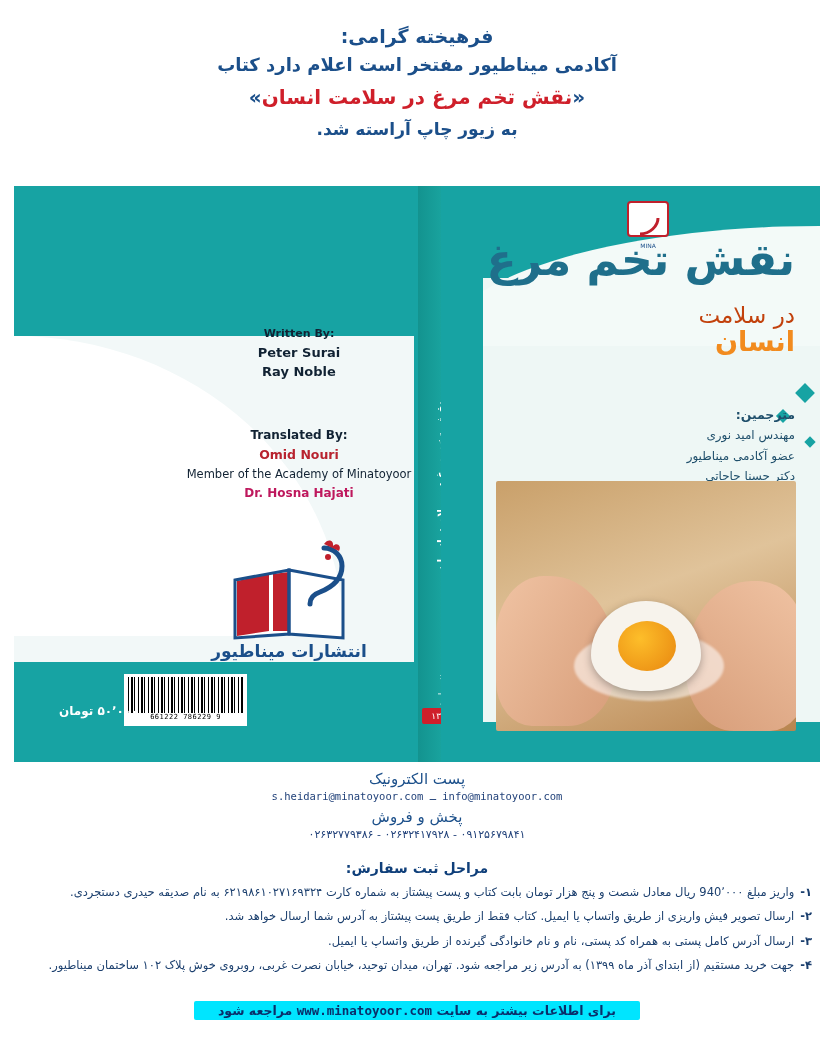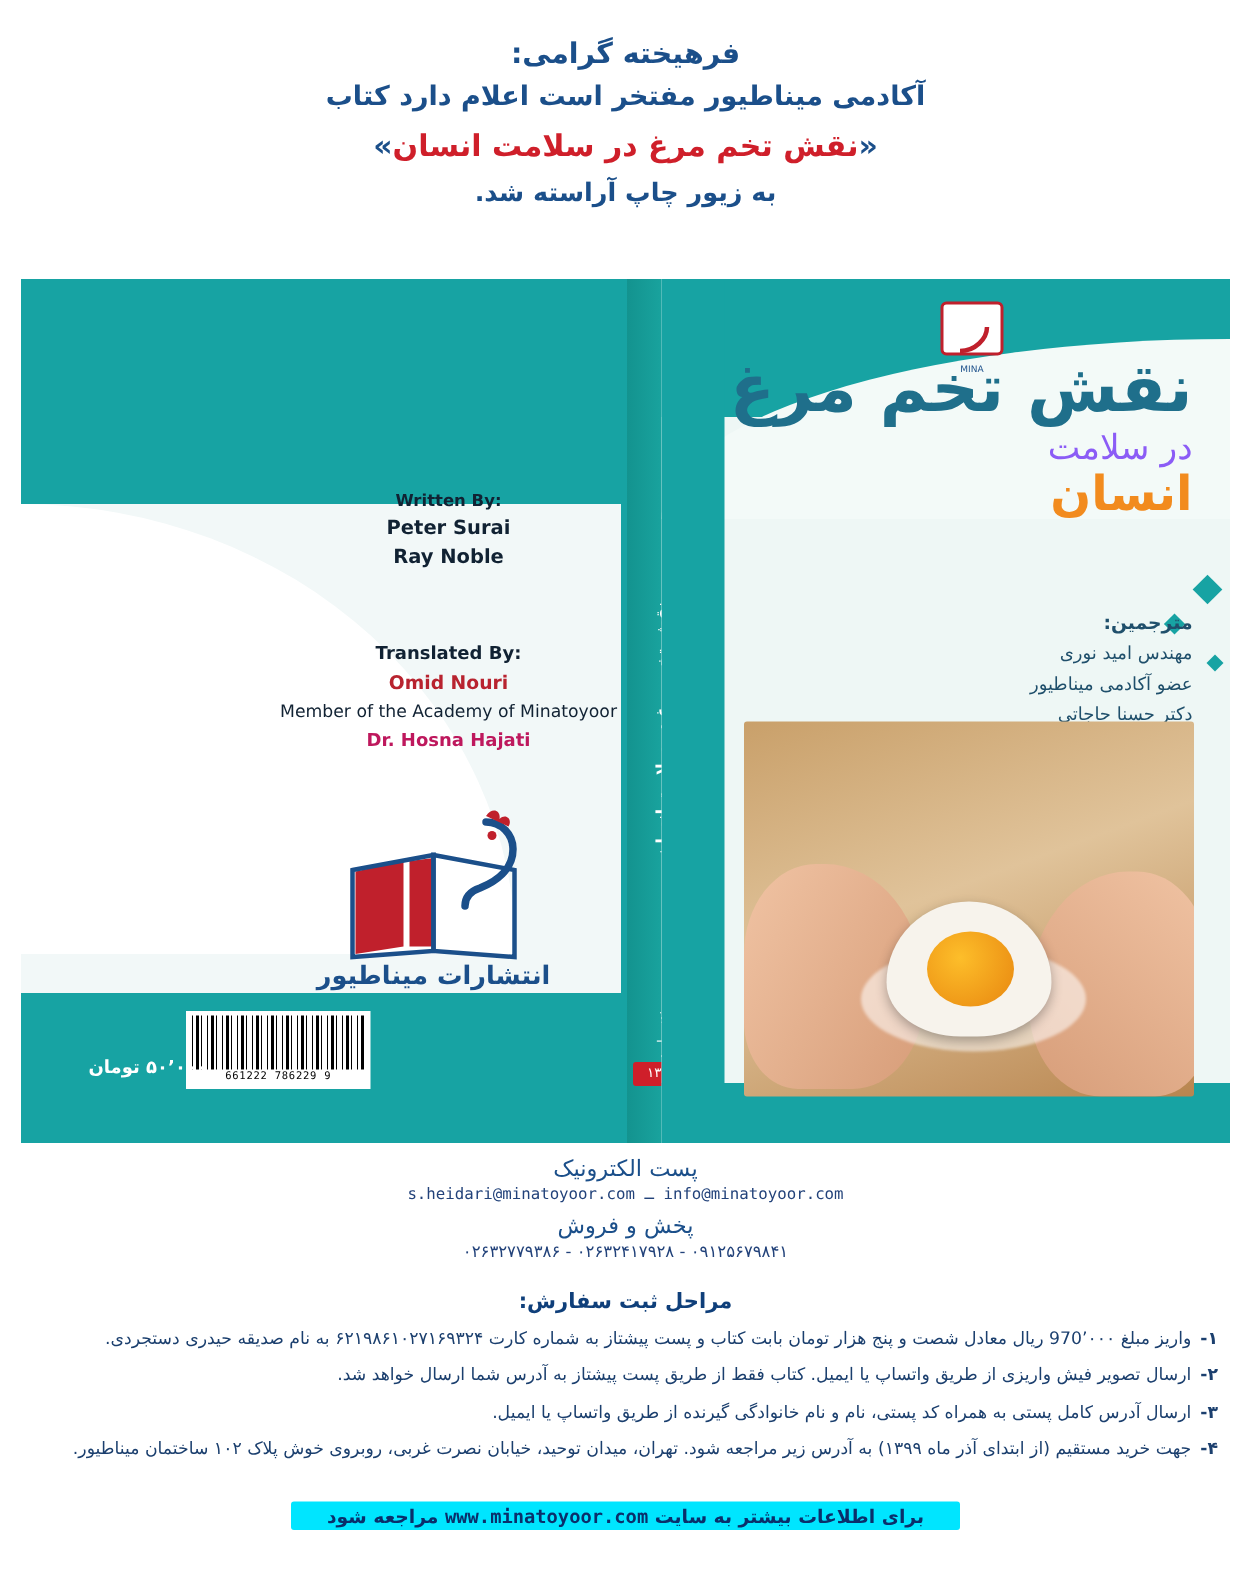--- a/index.html
+++ b/index.html
@@ -154,22 +154,22 @@
     position:absolute;right:0;bottom:0;width:379px;height:40px;background:#17a3a3;
   }
   .front .leftcol{
     position:absolute;left:0;top:0;width:42px;height:576px;
     background:#17a3a3;
   }
   .fa-title{
     position:absolute;right:25px;top:50px;width:330px;text-align:right;direction:rtl;
   }
   .fa-title .t1{font-size:44px;font-weight:bold;color:#1f6f8b;line-height:1.1;}
-  .fa-title .t2{font-size:23px;color:#8b5cf6;margin-top:2px;padding-left:60px;}
-  .fa-title .t3{font-size:32px;font-weight:bold;color:#f28b1e;margin-top:-2px;}
+  .fa-title .t2{font-size:23px;color:#c2410c;margin-top:18px;padding-left:60px;}
+  .fa-title .t3{font-size:27px;font-weight:bold;color:#f28b1e;margin-top:-2px;}
   .fa-trans{
     position:absolute;right:25px;top:218px;width:230px;text-align:right;direction:rtl;
     color:#1f4f6b;font-size:12px;line-height:1.7;
   }
   .fa-trans .lbl{font-weight:bold;font-size:12.5px;}
   .egg-photo{
     position:absolute;left:55px;top:295px;width:300px;height:250px;
     border-radius:2px;overflow:hidden;
     background:linear-gradient(160deg,#c9a06a 0%,#e0c39a 45%,#b8854f 100%);
   }
@@ -352,21 +352,21 @@
   <div class="v mono">info@minatoyoor.com ـ s.heidari@minatoyoor.com</div>
   <div class="h">پخش و فروش</div>
   <div class="v">۰۹۱۲۵۶۷۹۸۴۱ - ۰۲۶۳۲۴۱۷۹۲۸ - ۰۲۶۳۲۷۷۹۳۸۶</div>
 </div>
 
 <div class="orders">
   <div class="title">مراحل ثبت سفارش:</div>
 
   <div class="step">
     <span class="no">۱-</span>
-    <span class="tx">واریز مبلغ 970٬۰۰۰ ریال معادل شصت و پنج هزار تومان بابت کتاب و پست پیشتاز به شماره کارت ۶۲۱۹۸۶۱۰۲۷۱۶۹۳۲۴ به نام صدیقه حیدری دستجردی.</span>
+    <span class="tx">واریز مبلغ 940٬۰۰۰ ریال معادل شصت و پنج هزار تومان بابت کتاب و پست پیشتاز به شماره کارت ۶۲۱۹۸۶۱۰۲۷۱۶۹۳۲۴ به نام صدیقه حیدری دستجردی.</span>
   </div>
   <div class="step">
     <span class="no">۲-</span>
     <span class="tx">ارسال تصویر فیش واریزی از طریق واتساپ یا ایمیل. کتاب فقط از طریق پست پیشتاز به آدرس شما ارسال خواهد شد.</span>
   </div>
   <div class="step">
     <span class="no">۳-</span>
     <span class="tx">ارسال آدرس کامل پستی به همراه کد پستی، نام و نام خانوادگی گیرنده از طریق واتساپ یا ایمیل.</span>
   </div>
   <div class="step">

